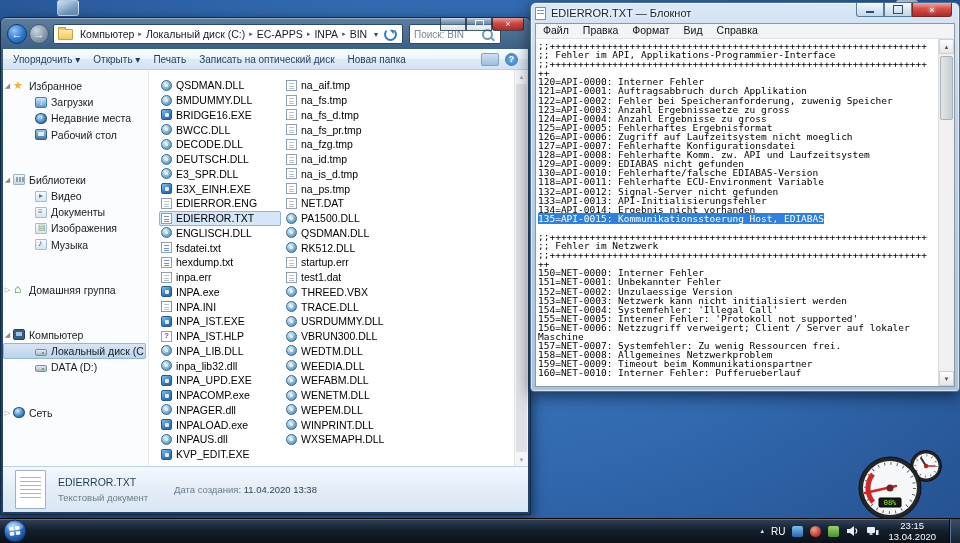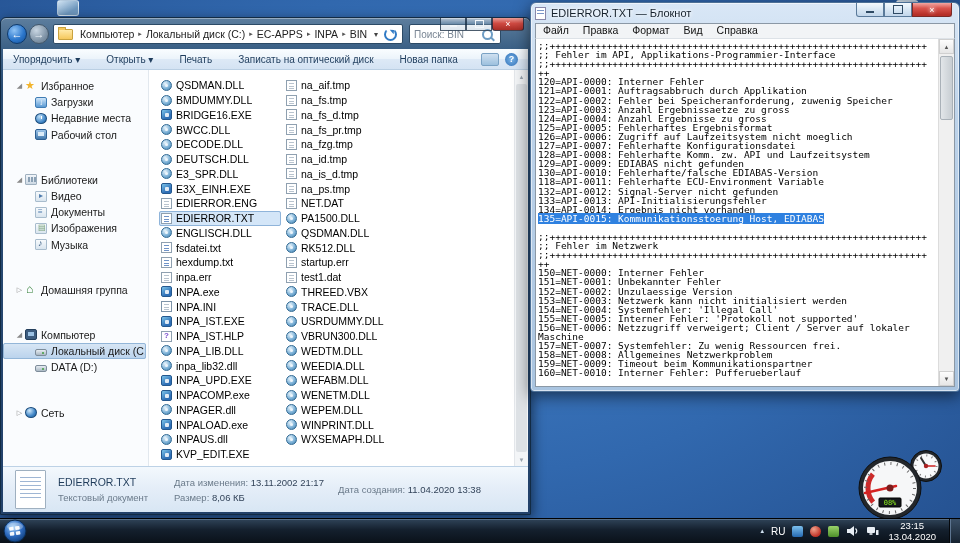--- a/index.html
+++ b/index.html
@@ -43,29 +43,29 @@
   .exp-caption{position:absolute;right:4px;top:-2px;display:flex}
   .cap{width:26px;height:13px;border:1px solid rgba(16,38,60,.75);border-top:none;
     background:linear-gradient(rgba(255,255,255,.55),rgba(190,210,230,.25) 45%,rgba(120,150,180,.25));
     display:flex;align-items:center;justify-content:center;color:#fff;position:relative;box-sizing:border-box}
   .cap.min::after{content:"";width:7px;height:2px;background:#f2f6fa;margin-top:4px}
   .cap.max::after{content:"";width:7px;height:6px;border:1px solid #f2f6fa}
   .cap.close{width:32px;background:linear-gradient(#e99d96,#cf4a42 45%,#a82c25);font-size:9px;border-radius:0 0 3px 3px}
   .exp-toolbar{position:absolute;left:2px;right:2px;top:31px;height:21px;
     background:linear-gradient(180deg,#fafdff,#ecf4fb 48%,#dde9f6 52%,#d4e3f3);
     border-bottom:1px solid #bacfe3;display:flex;align-items:center;padding:0 10px;justify-content:space-between;box-sizing:border-box}
-  .tb-items{display:flex;gap:26px;font-size:10px;color:#1e3c5c;white-space:nowrap}
+  .tb-items{display:flex;gap:13px;font-size:10px;color:#1e3c5c;white-space:nowrap}
   .tb-right{display:flex;gap:6px;align-items:center}
   .tb-ico.views{width:16px;height:11px;background:linear-gradient(#cfe0f0,#9cc0de);border:1px solid #7aa2c4;border-radius:2px}
   .tb-ico.help{width:13px;height:13px;border-radius:50%;background:radial-gradient(#7ab6ea,#2e6db4);color:#fff;
     font-size:9px;display:flex;align-items:center;justify-content:center;font-weight:bold}
   .exp-content{position:absolute;left:2px;right:2px;top:52px;bottom:48px;background:#fff;display:flex;overflow:hidden}
   .exp-sidebar{width:146px;background:#fafcfe;border-right:1px solid #e2e8ee;padding-top:8px;overflow:hidden;flex:none;box-sizing:border-box}
   .sb-row{display:flex;align-items:center;height:16.2px;font-size:10.5px;color:#1a1a1a;white-space:nowrap}
-  .sb-row.d0{padding-left:12px}.sb-row.d1{padding-left:22px}
+  .sb-row.d0{padding-left:0}.sb-row.d1{padding-left:22px}
   .sb-row.gap{margin-top:29px}
   .sb-row.sel{background:linear-gradient(#d9e7f5,#b9d2ec);outline:1px solid #93b6d8;outline-offset:-1px;border-radius:2px;margin-right:2px}
   .sb-arrow{width:9px;font-size:7px;color:#8a8a8a;text-align:center;flex:none}
   .sb-label{overflow:hidden}
   .sico{width:12px;height:11px;margin:0 4px 0 1px;flex:none;position:relative;box-sizing:border-box;display:inline-block}
   .sico.star::before{content:"\2605";color:#f2b42c;font-size:11px;line-height:11px;position:absolute;top:-1px;left:0}
   .sico.downloads{background:linear-gradient(#cfe6fa,#5b9bd4);border:1px solid #3f7cb4;border-radius:2px}
   .sico.downloads::before{content:"\2193";color:#fff;font-size:8px;position:absolute;left:3px;top:0}
   .sico.recent{border-radius:50%;background:radial-gradient(circle at 35% 30%,#bfe0f8,#3f85c6 65%,#1f5c97);border:1px solid #174a7c}
   .sico.recent::after{content:"";width:1px;height:3px;background:#fff;position:absolute;left:5px;top:2px}
@@ -518,26 +518,20 @@
         </div>
       </div>
     </div>
 
     <div class="exp-details">
       <div class="d-icon"></div>
       <div class="d-col1">
         <div class="d-name">EDIERROR.TXT</div>
         <div class="d-kind">Текстовый документ</div>
       </div>
-      <div class="d-col2">
-        <div><span class="d-lab">Дата изменения:</span>
-             <span>13.11.2002 21:17</span></div>
-        <div><span class="d-lab">Размер:</span>
-             <span>8,06 КБ</span></div>
-      </div>
       <div class="d-col3">
         <span class="d-lab">Дата создания:</span>
         <span>11.04.2020 13:38</span>
       </div>
     </div>
   </div>
 
   <div class="notepad">
     <div class="np-title">
       <span class="np-ico"></span>

